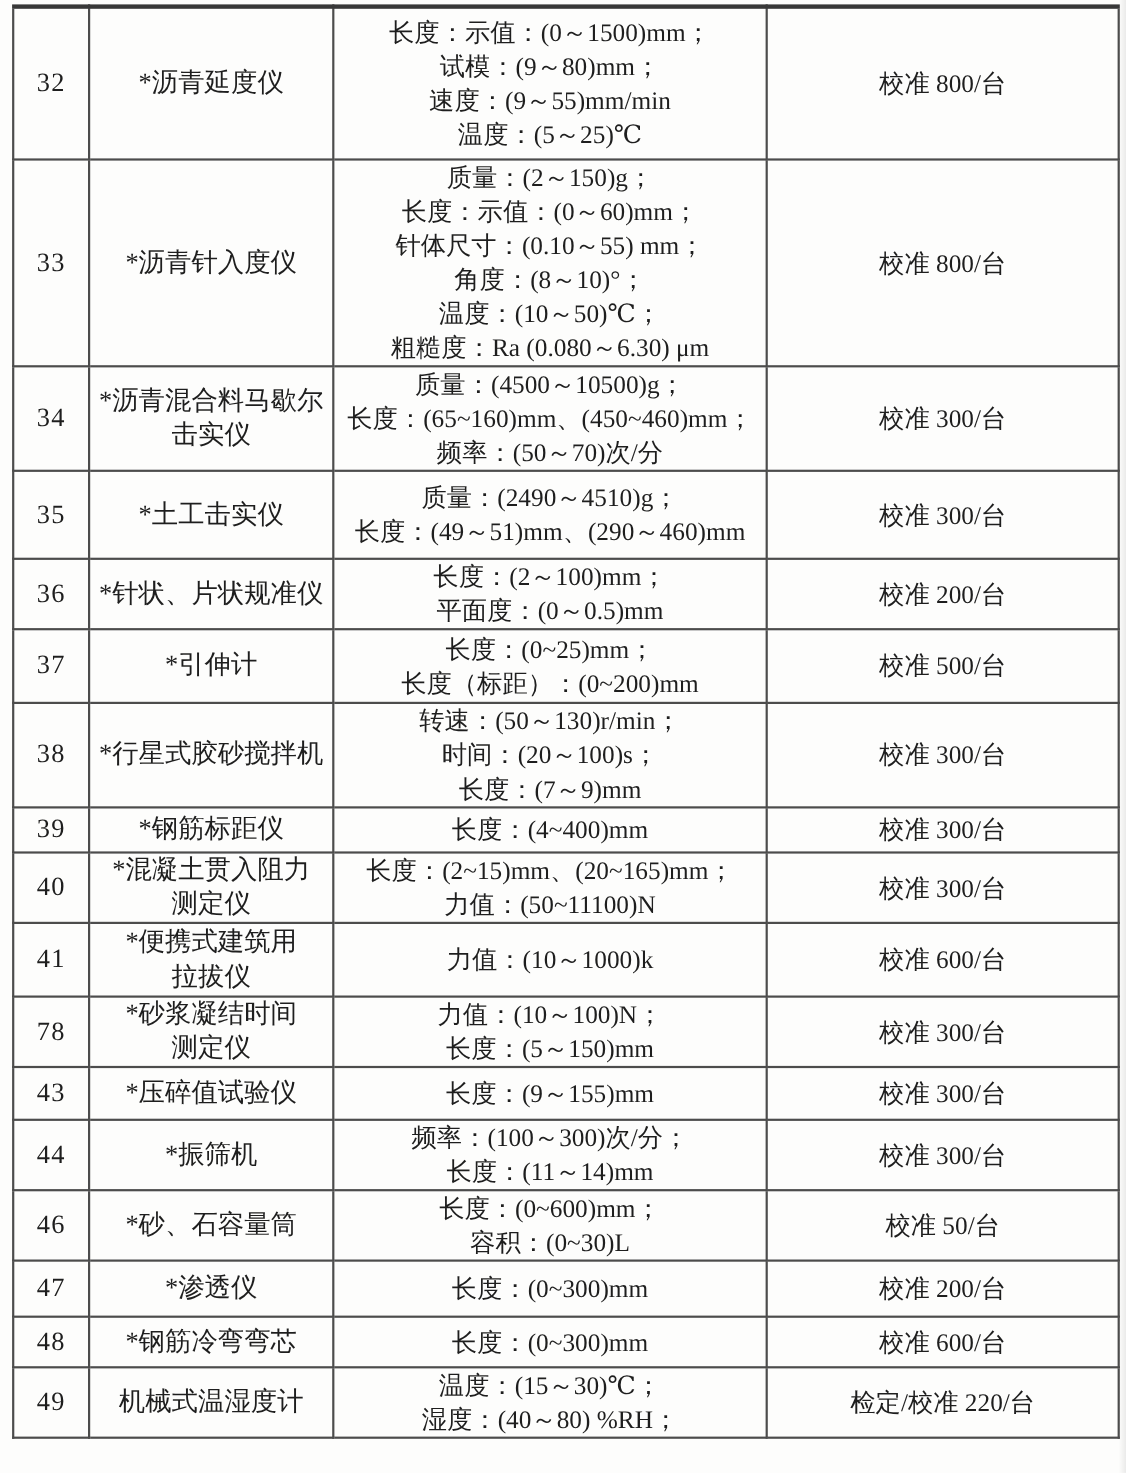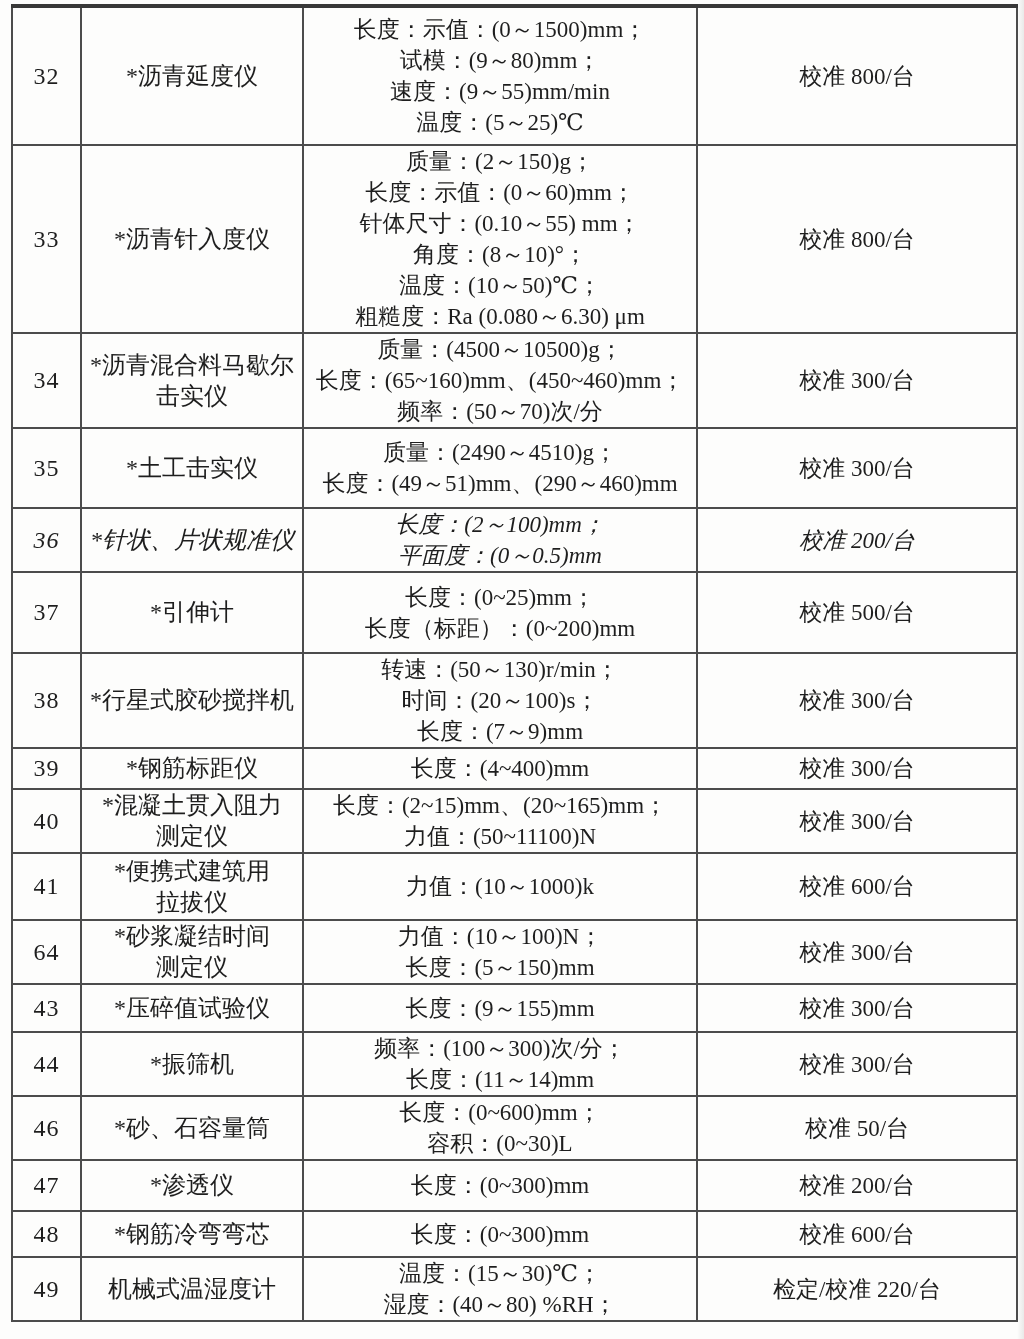--- a/index.html
+++ b/index.html
@@ -95,28 +95,28 @@
 频率：(50～70)次/分</td>
           <td class="c-fee">校准 300/台</td>
         </tr>
         <tr style="height: 80px;">
           <td class="c-no">35</td>
           <td class="c-name">*土工击实仪</td>
           <td class="c-params">质量：(2490～4510)g；
 长度：(49～51)mm、(290～460)mm</td>
           <td class="c-fee">校准 300/台</td>
         </tr>
-        <tr style="height: 62px; font-style: italic;">
+        <tr style="height: 62px;">
           <td class="c-no">36</td>
           <td class="c-name">*针状、片状规准仪</td>
           <td class="c-params">长度：(2～100)mm；
 平面度：(0～0.5)mm</td>
           <td class="c-fee">校准 200/台</td>
         </tr>
-        <tr style="height: 81px; margin-top: 36px;">
+        <tr style="height: 67px; margin-top: 36px;">
           <td class="c-no">37</td>
           <td class="c-name">*引伸计</td>
           <td class="c-params">长度：(0~25)mm；
 长度（标距）：(0~200)mm</td>
           <td class="c-fee">校准 500/台</td>
         </tr>
         <tr style="height: 95px;">
           <td class="c-no">38</td>
           <td class="c-name">*行星式胶砂搅拌机</td>
           <td class="c-params">转速：(50～130)r/min；
@@ -139,21 +139,21 @@
           <td class="c-fee">校准 300/台</td>
         </tr>
         <tr style="height: 67px;">
           <td class="c-no">41</td>
           <td class="c-name">*便携式建筑用
 拉拔仪</td>
           <td class="c-params">力值：(10～1000)k</td>
           <td class="c-fee">校准 600/台</td>
         </tr>
         <tr style="height: 63px;">
-          <td class="c-no">64</td>
+          <td class="c-no">78</td>
           <td class="c-name">*砂浆凝结时间
 测定仪</td>
           <td class="c-params">力值：(10～100)N；
 长度：(5～150)mm</td>
           <td class="c-fee">校准 300/台</td>
         </tr>
         <tr style="height: 48px;">
           <td class="c-no">43</td>
           <td class="c-name">*压碎值试验仪</td>
           <td class="c-params">长度：(9～155)mm</td>

